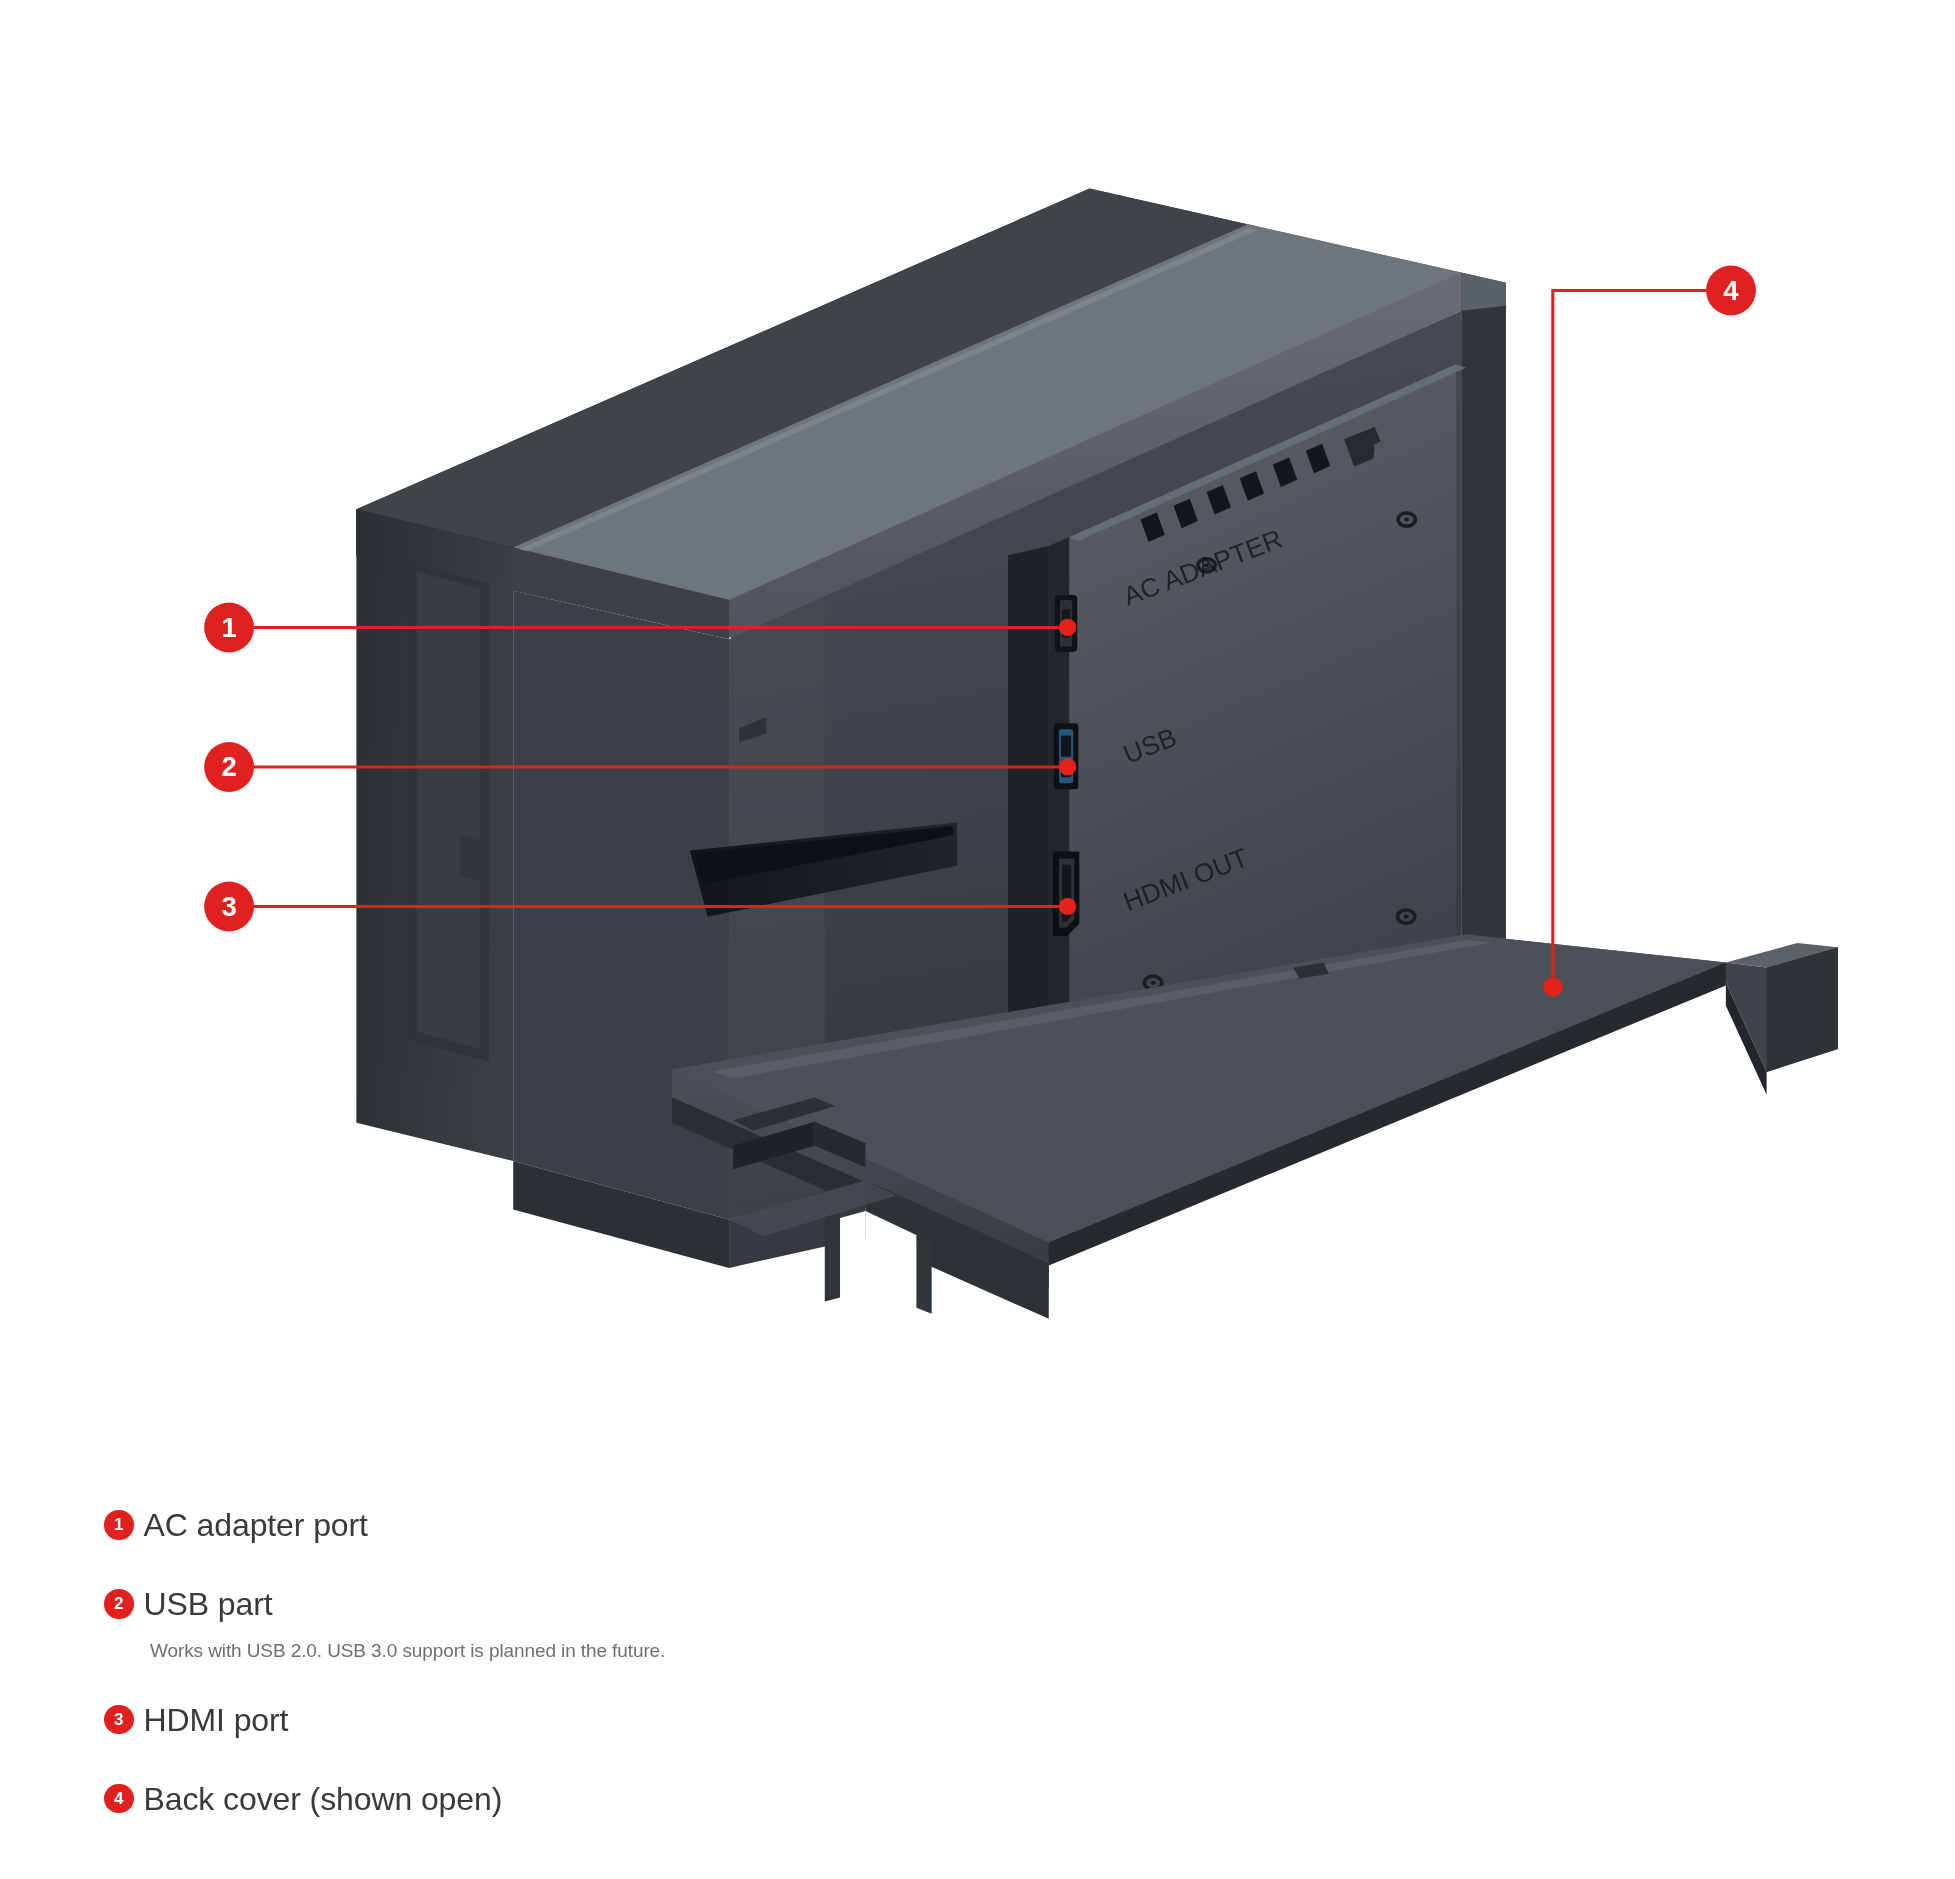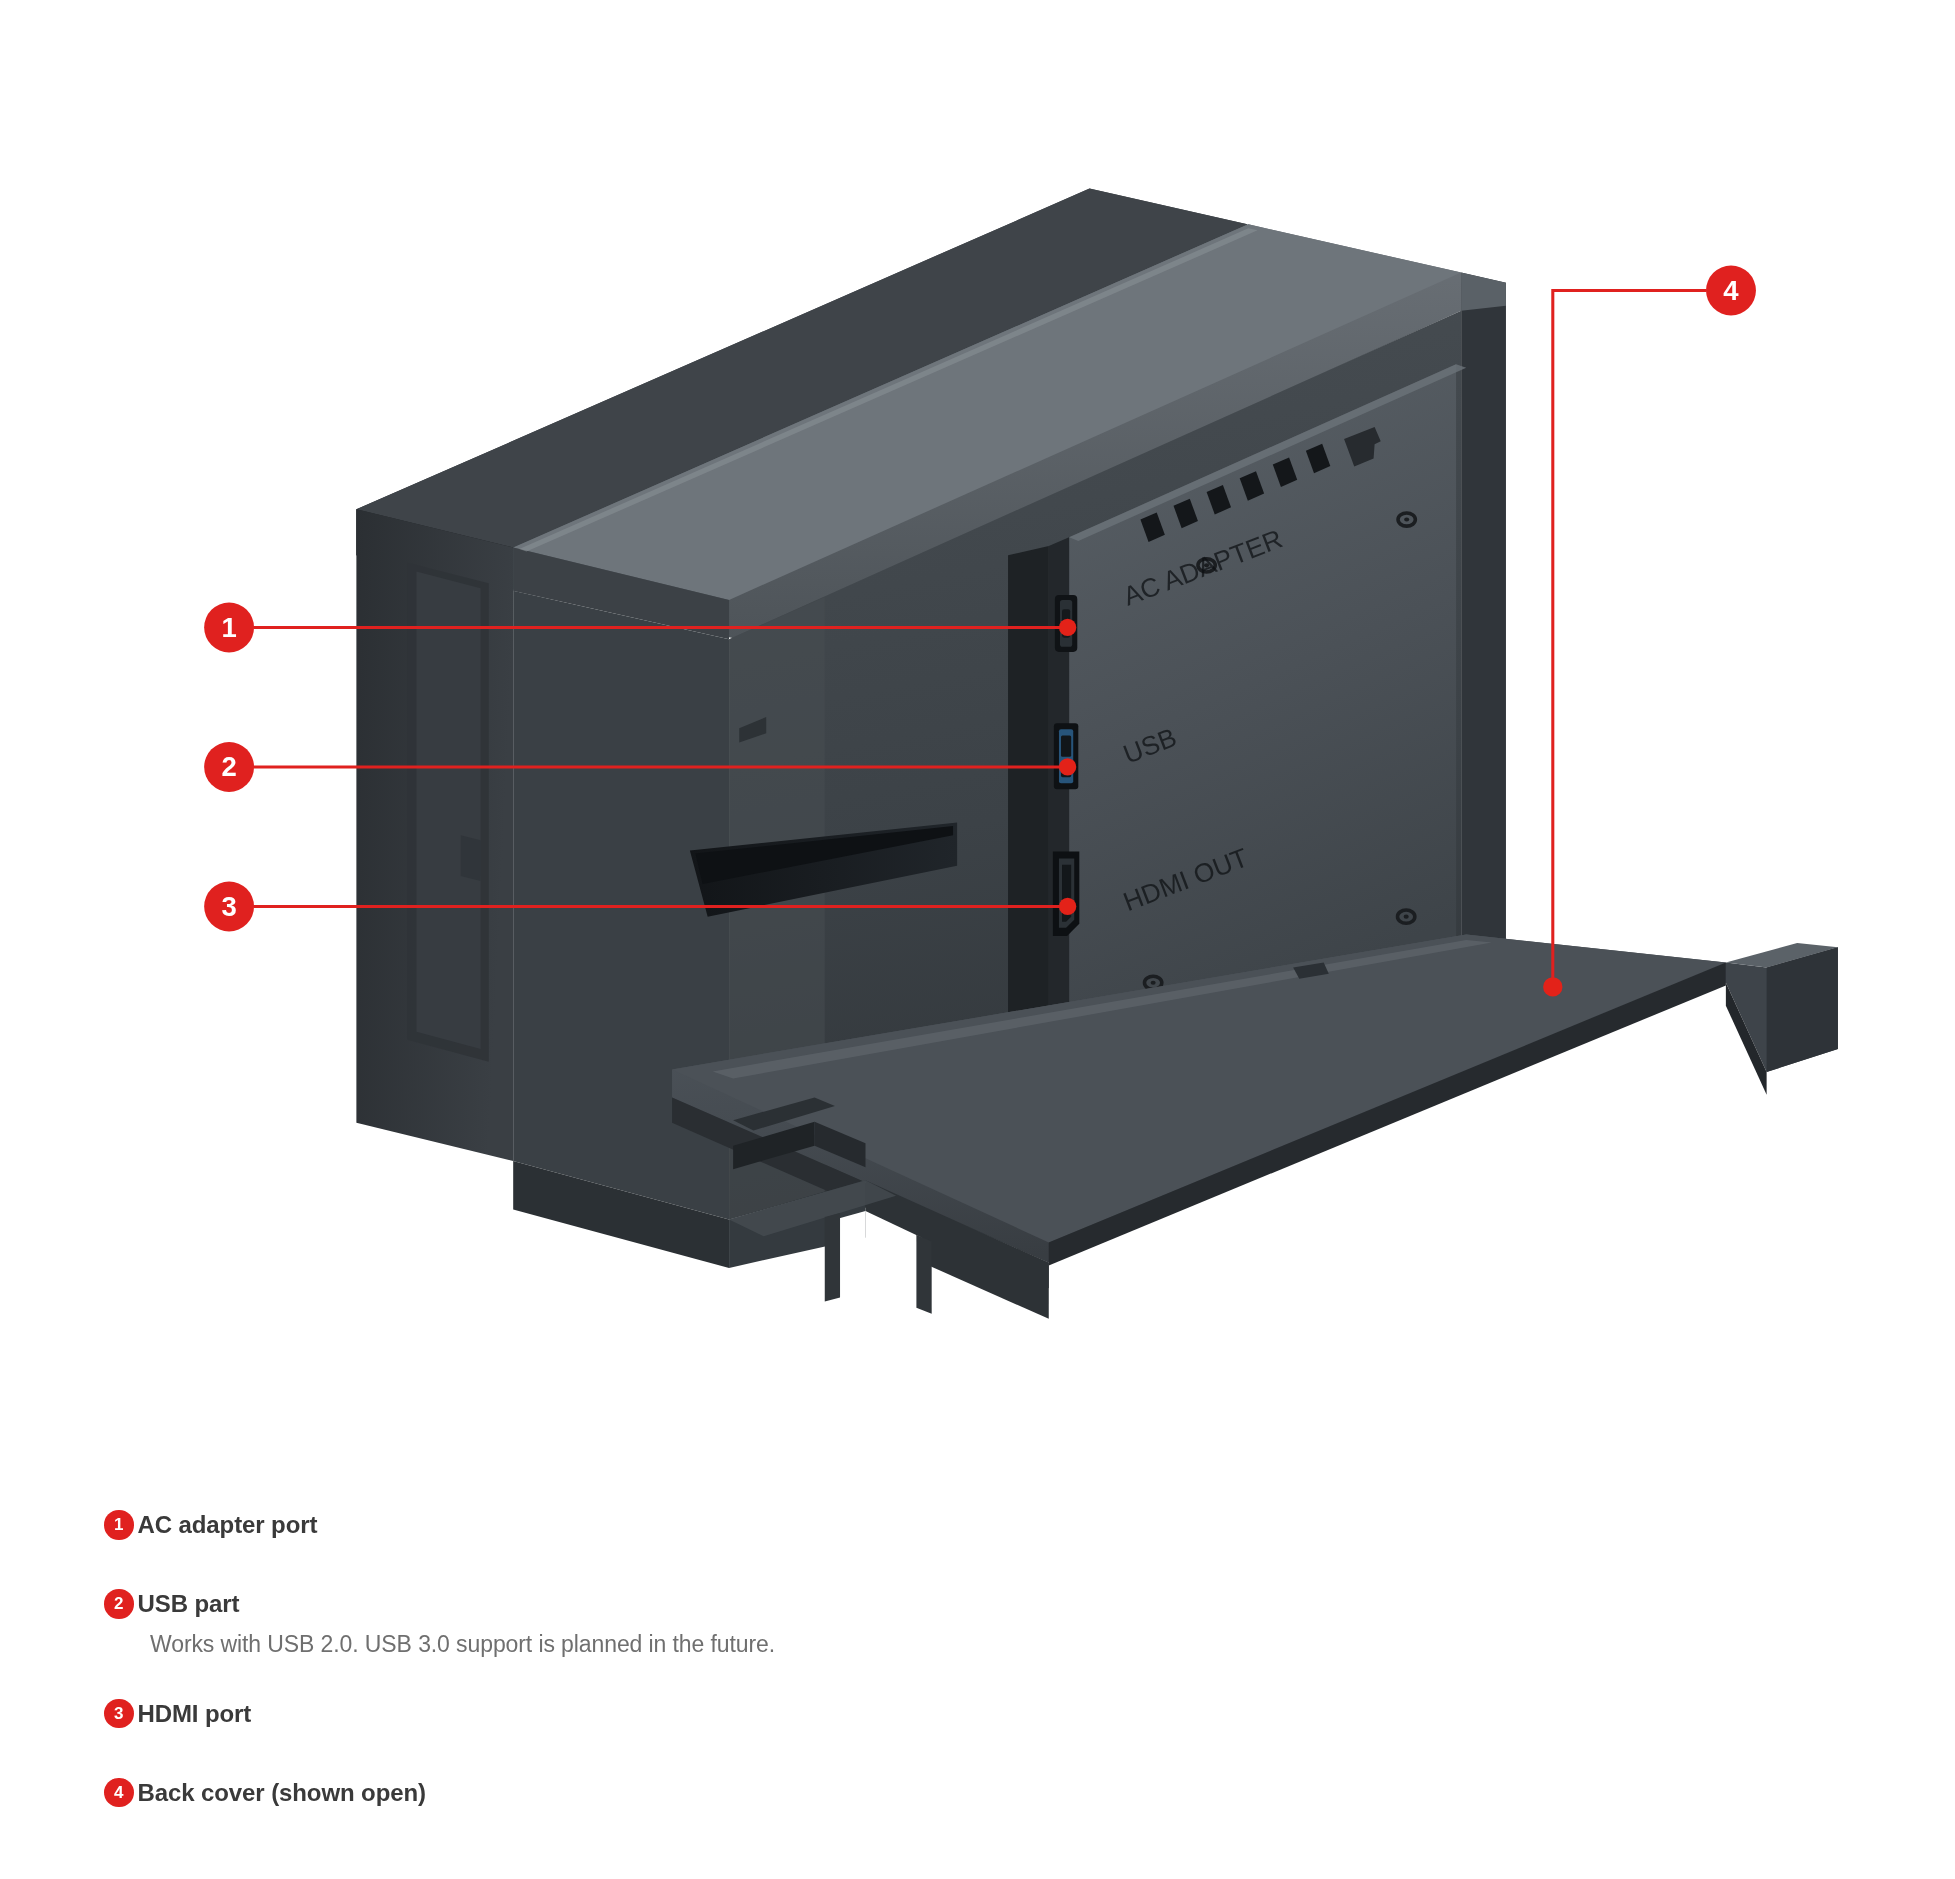--- a/index.html
+++ b/index.html
@@ -78,32 +78,32 @@
     font-size: 17px;
     font-weight: bold;
     line-height: 29.5px;
     text-align: center;
     margin-top: 2px;
     font-family: "Liberation Sans", sans-serif;
     -webkit-font-smoothing: antialiased;
   }
 
   .legend-title {
-    margin-left: 4px;
-    font-size: 24px;
-    font-weight: bold;
+    margin-left: 10px;
+    font-size: 32px;
+    font-weight: normal;
     color: #3a3a3a;
     line-height: 34px;
     letter-spacing: -0.1px;
   }
 
   .legend-desc {
     margin-left: 46px;
-    margin-top: 9px;
-    font-size: 23px;
+    margin-top: 15px;
+    font-size: 19px;
     font-weight: normal;
     color: #6f6f6f;
     line-height: 29.5px;
     letter-spacing: -0.1px;
   }
 
   .sp-1 { height: 45px; }
   .sp-2 { height: 37px; }
   .sp-3 { height: 45px; }
 </style>

